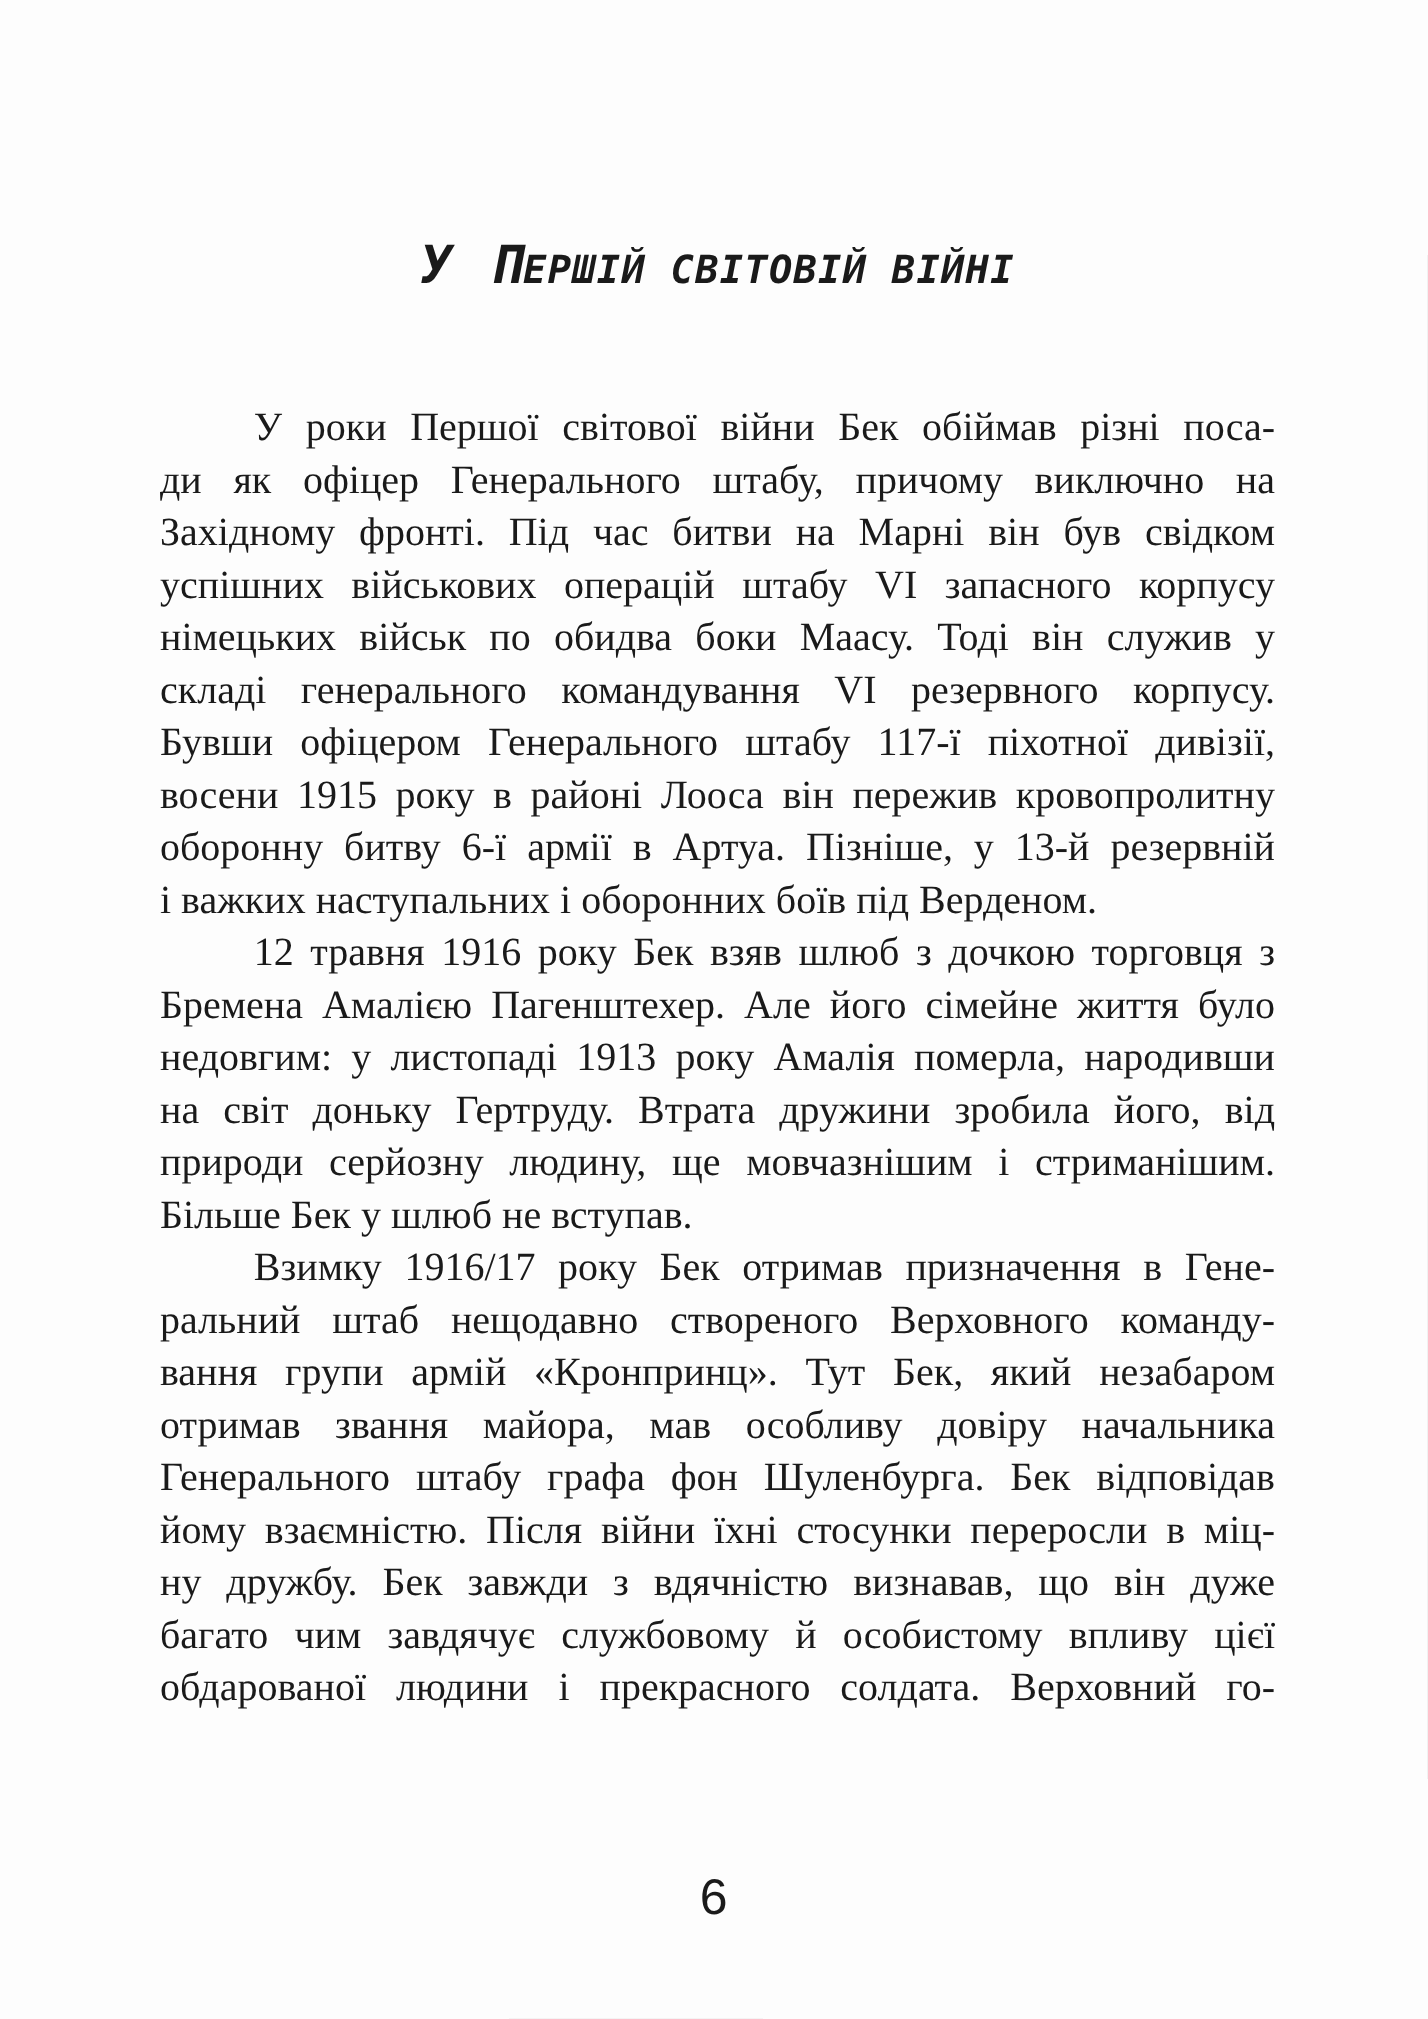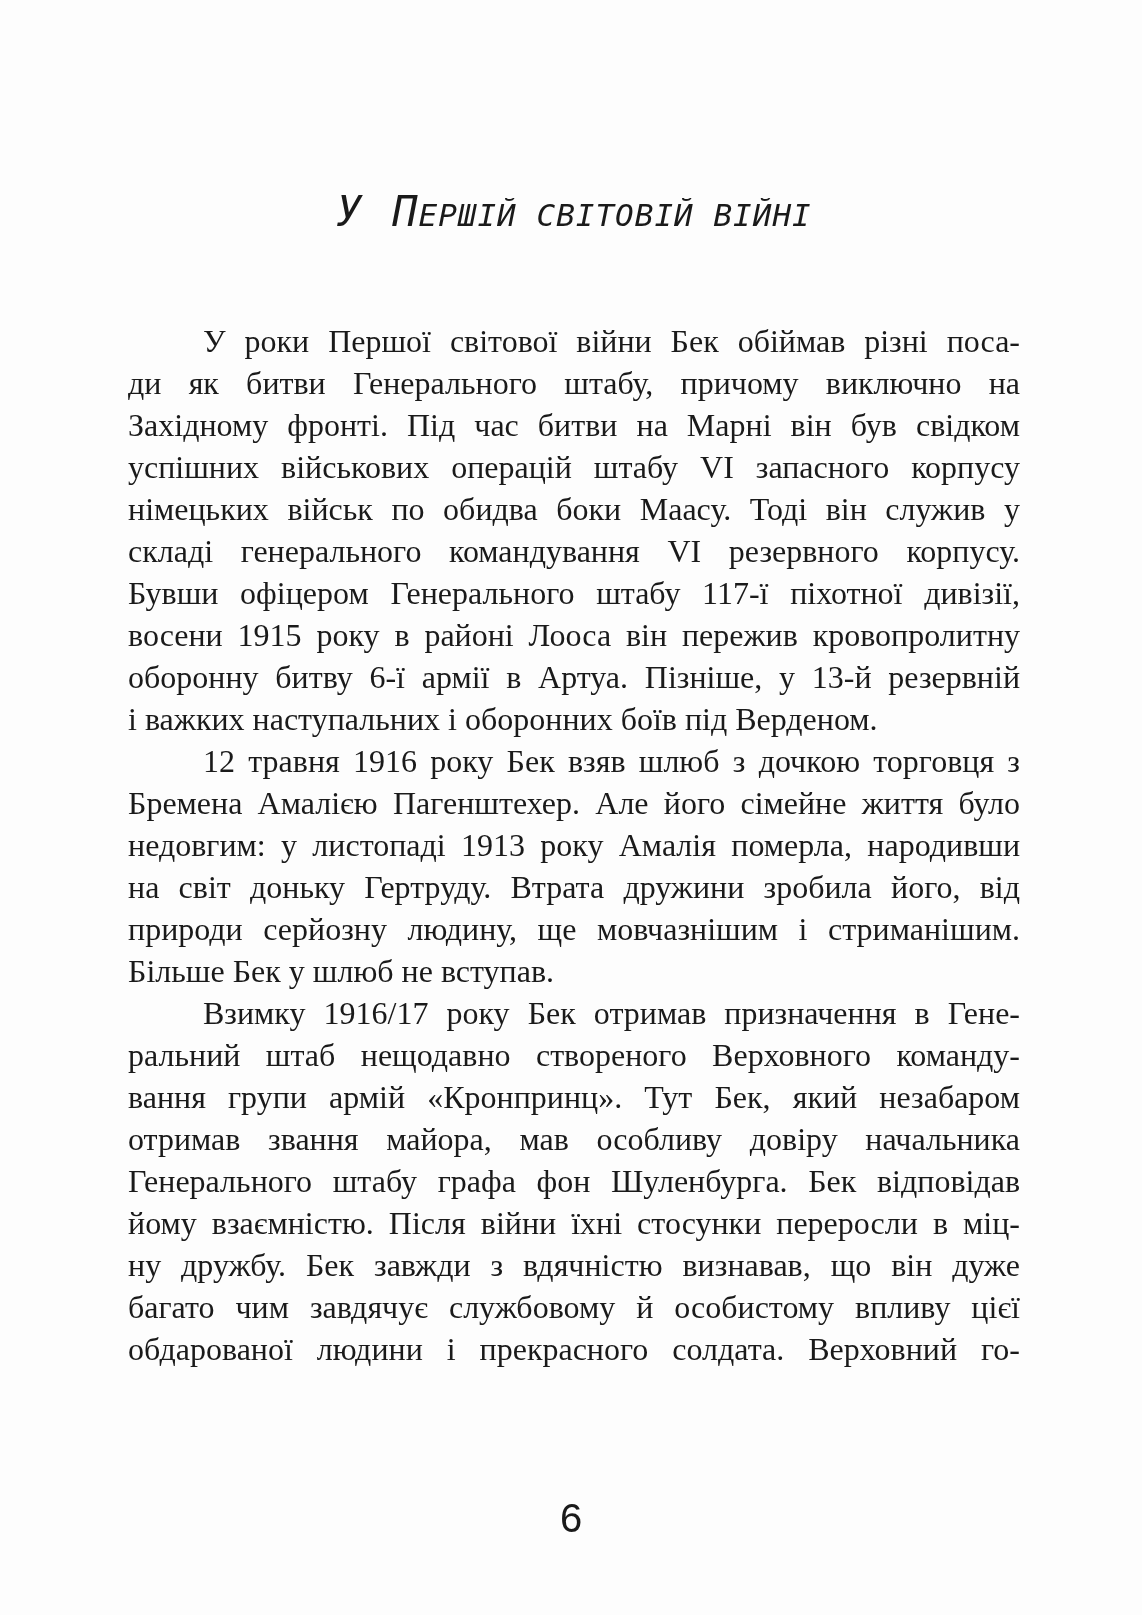--- a/index.html
+++ b/index.html
@@ -12,21 +12,21 @@
     font-family:"Liberation Serif", serif;
     overflow:hidden;
   }
   .title-wrap{
     position:absolute;
     left:128px;top:186px;width:892px;
     text-align:center;
     white-space:nowrap;
     font-family:"DejaVu Sans Mono", monospace;
     font-style:italic;
-    font-weight:normal;
+    font-weight:bold;
     font-size:31px;
     letter-spacing:1px;
     line-height:52px;
     color:#1a1a1a;
   }
   .t-lg{font-size:42px;}
   .t-sm{font-size:31px;}
   .t-gap{display:inline-block;width:10px;}
   .body-col{
     position:absolute;
@@ -61,21 +61,21 @@
   <div class="title-wrap"><span class="t-lg">У</span><span class="t-gap"></span>
     <span><span class="t-lg">П</span><span class="t-sm">ЕРШІЙ</span></span>
     <span class="t-sm">СВІТОВІЙ</span>
     <span class="t-sm">ВІЙНІ</span>
   </div>
 
   <div class="body-col">
 
     <div class="para">
       <div class="line first">У роки Першої світової війни Бек обіймав різні поса-</div>
-      <div class="line">ди як битви Генерального штабу, причому виключно на</div>
+      <div class="line">ди як офіцер Генерального штабу, причому виключно на</div>
       <div class="line">Західному фронті. Під час битви на Марні він був свідком</div>
       <div class="line">успішних військових операцій штабу VI запасного корпусу</div>
       <div class="line">німецьких військ по обидва боки Маасу. Тоді він служив у</div>
       <div class="line">складі генерального командування VI резервного корпусу.</div>
       <div class="line">Бувши офіцером Генерального штабу 117-ї піхотної дивізії,</div>
       <div class="line">восени 1915 року в районі Лооса він пережив кровопролитну</div>
       <div class="line">оборонну битву 6-ї армії в Артуа. Пізніше, у 13-й резервній</div>
       <div class="line last">і важких наступальних і оборонних боїв під Верденом.</div>
     </div>
 

